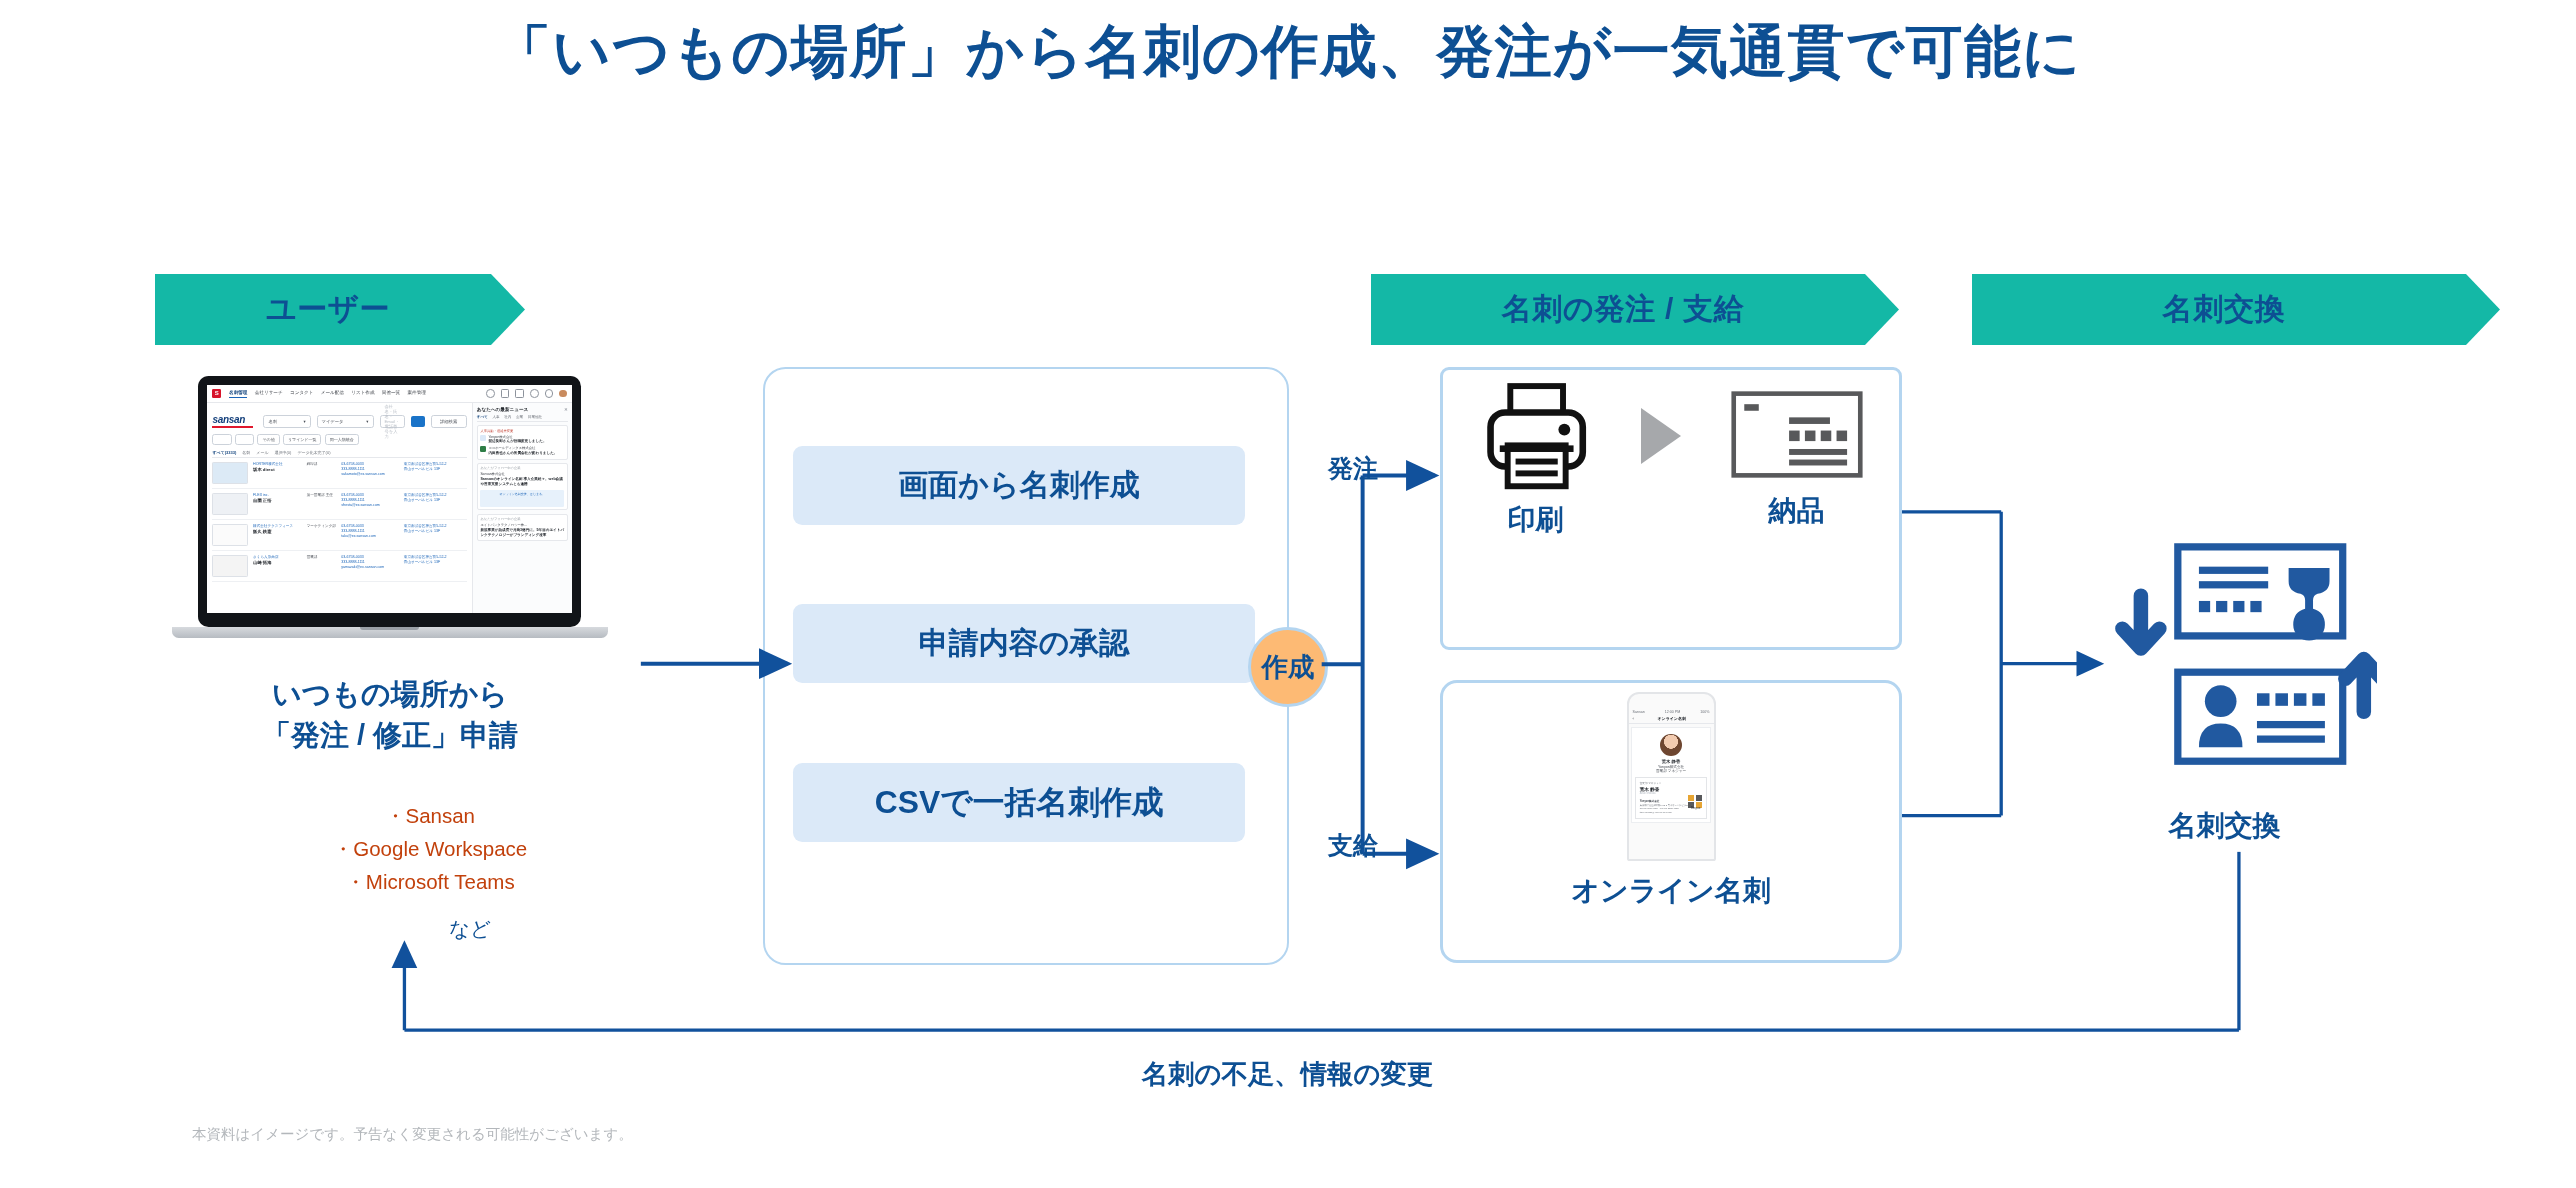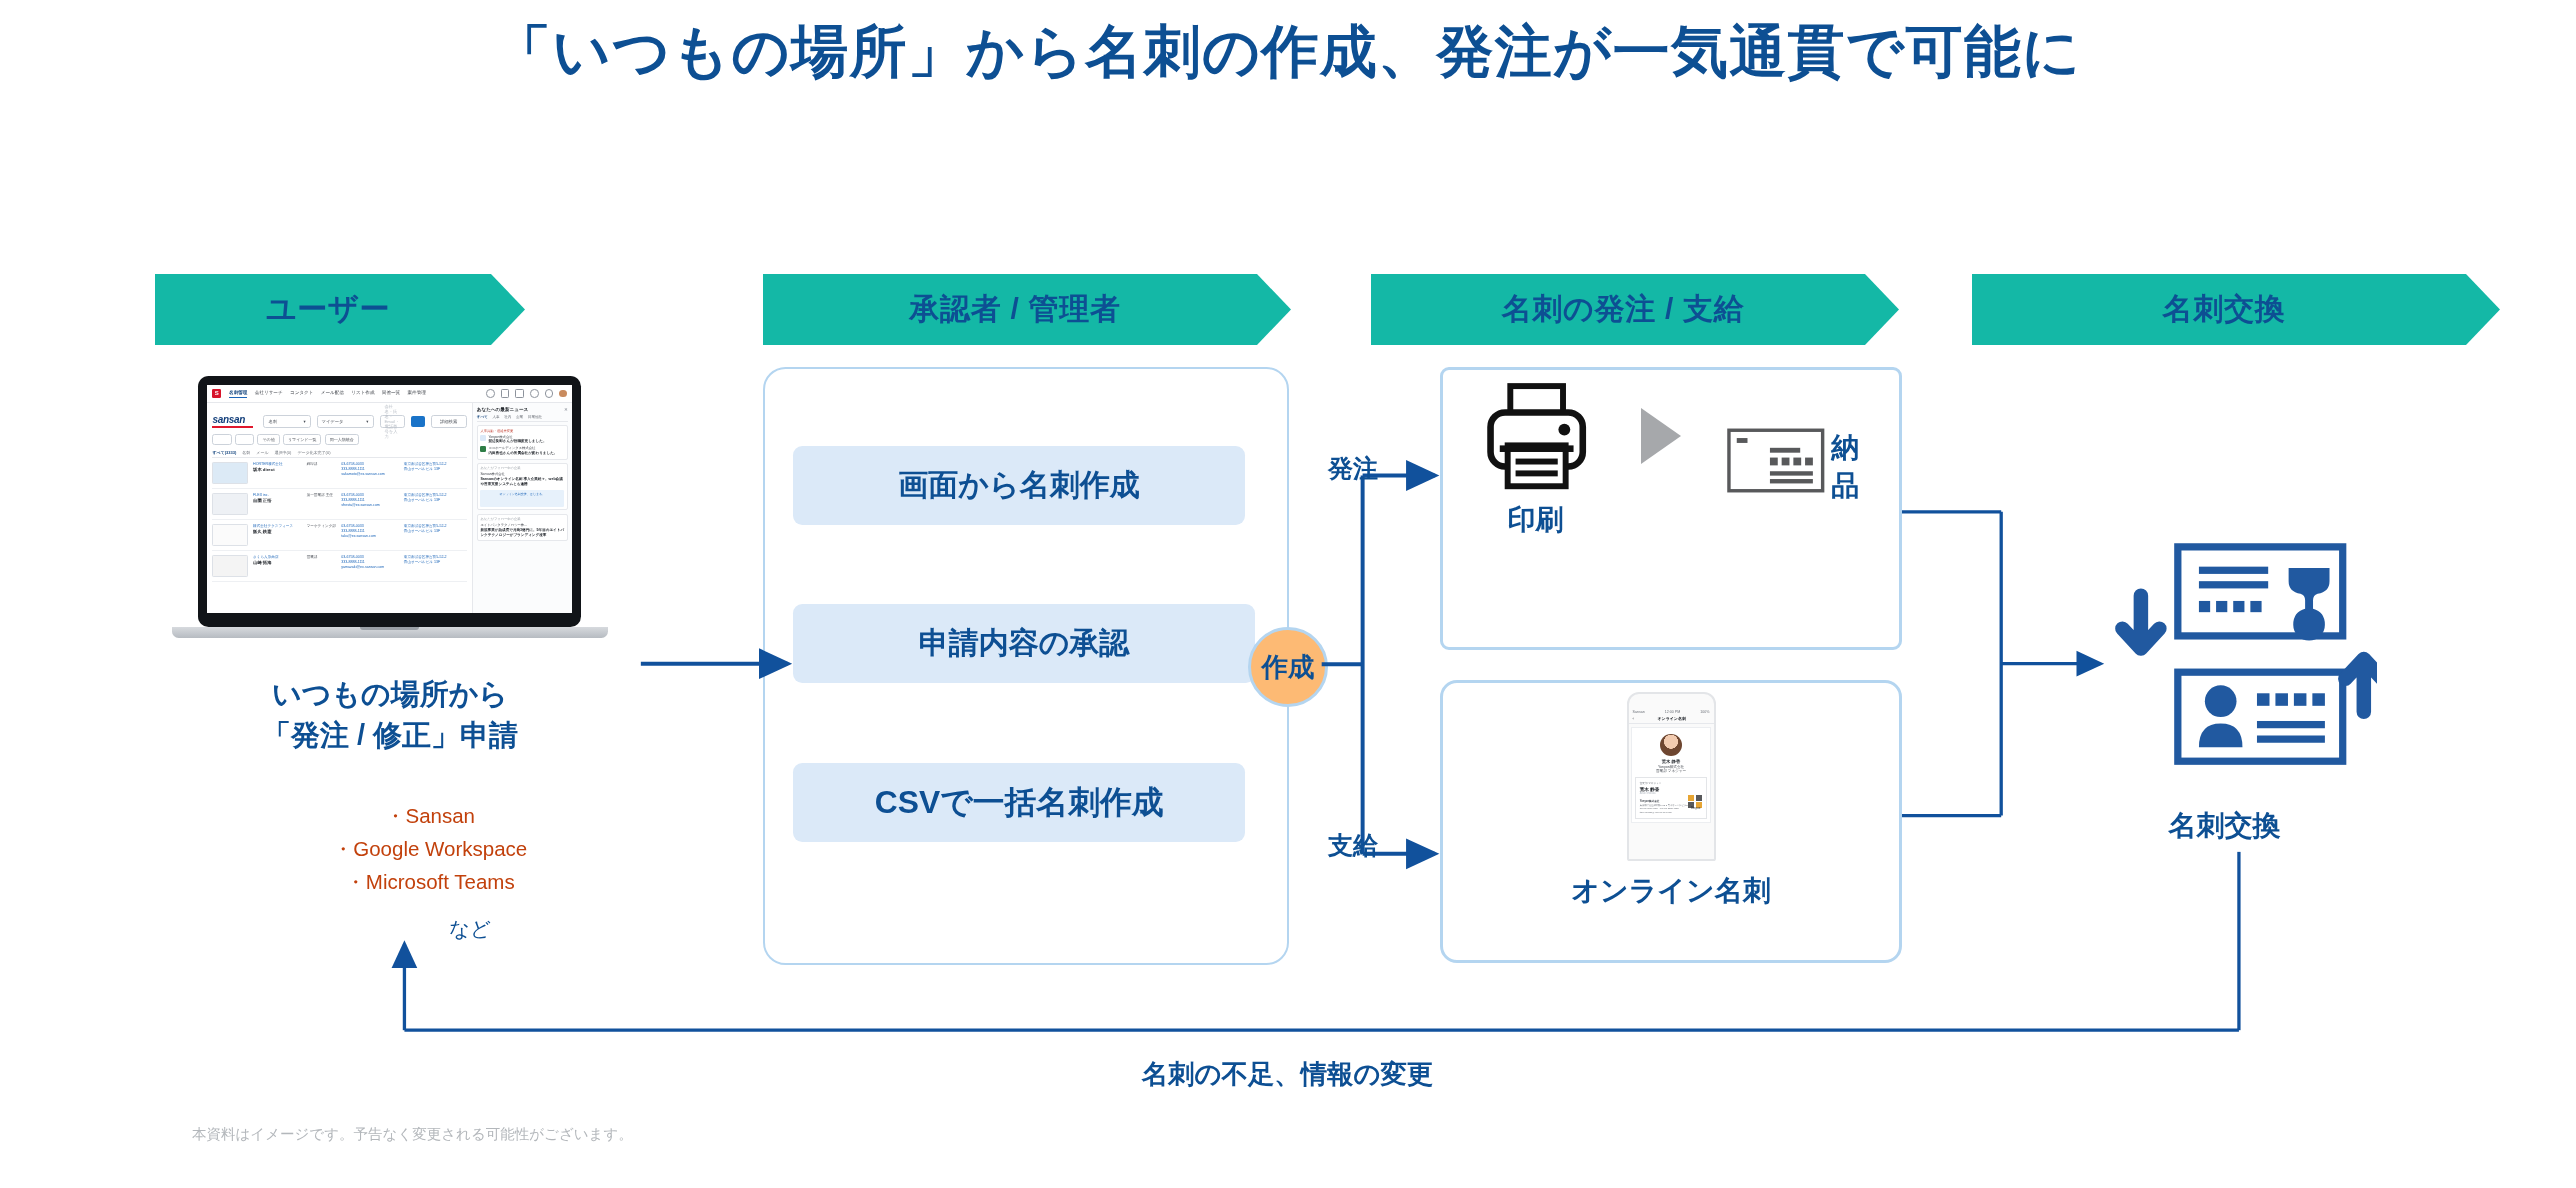--- a/index.html
+++ b/index.html
@@ -145,23 +145,20 @@
 </head>
 <body>
 
 <div class="stage">
 
   <div class="abs page-title">「いつもの場所」から名刺の作成、発注が一気通貫で可能に</div>
 
   <div class="abs chev" style="left:155px;top:274px;width:370px;">
     <span>ユーザー</span>
   </div>
-  <div class="abs chev" style="left:763px;top:274px;width:528px;">
-    <span>承認者 / 管理者</span>
-  </div>
   <div class="abs chev" style="left:1371px;top:274px;width:528px;">
     <span>名刺の発注 / 支給</span>
   </div>
   <div class="abs chev" style="left:1972px;top:274px;width:528px;">
     <span>名刺交換</span>
   </div>
 
   <div class="abs" style="left:198px;top:376px;">
     <div class="laptop-body">
       <div class="laptop-screen">
@@ -422,21 +419,21 @@
           <rect x="42" y="96" width="88" height="62" fill="#fff" stroke="#111" stroke-width="9"></rect>
           <rect x="30" y="96" width="112" height="10" fill="#111"></rect>
           <rect x="54" y="116" width="64" height="9" fill="#111"></rect>
           <rect x="54" y="134" width="64" height="9" fill="#111"></rect>
         </svg>
         <div class="boxlabel" style="margin-top:9.2px;">印刷</div>
       </div>
 
       <div class="tri" style="margin-bottom:49px;"></div>
 
-      <div style="width:139px;display:flex;flex-direction:row;align-items:center;justify-content:space-between;">
+      <div style="width:139px;display:flex;flex-direction:column;align-items:center;justify-content:space-between;">
         <svg width="132" height="87" viewBox="0 0 200 132">
           <rect x="4" y="4" width="192" height="124" fill="#fff" stroke="#58595b" stroke-width="7"></rect>
           <rect x="20" y="20" width="22" height="10" fill="#58595b"></rect>
           <rect x="88" y="40" width="62" height="10" fill="#58595b"></rect>
           <rect x="88" y="60" width="16" height="16" fill="#58595b"></rect>
           <rect x="112" y="60" width="16" height="16" fill="#58595b"></rect>
           <rect x="136" y="60" width="16" height="16" fill="#58595b"></rect>
           <rect x="160" y="60" width="16" height="16" fill="#58595b"></rect>
           <rect x="88" y="88" width="88" height="9" fill="#58595b"></rect>
           <rect x="88" y="104" width="88" height="9" fill="#58595b"></rect>

